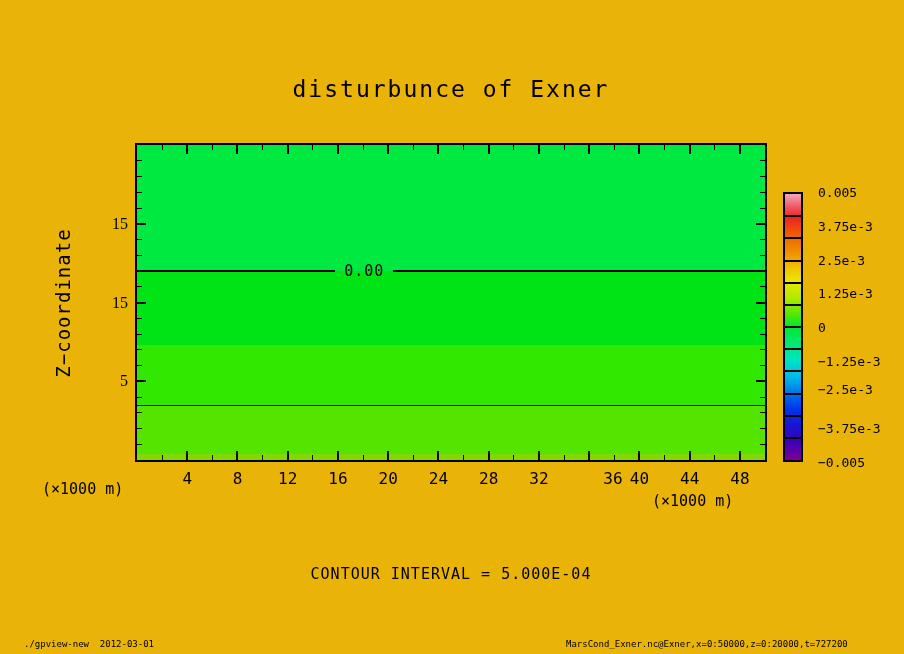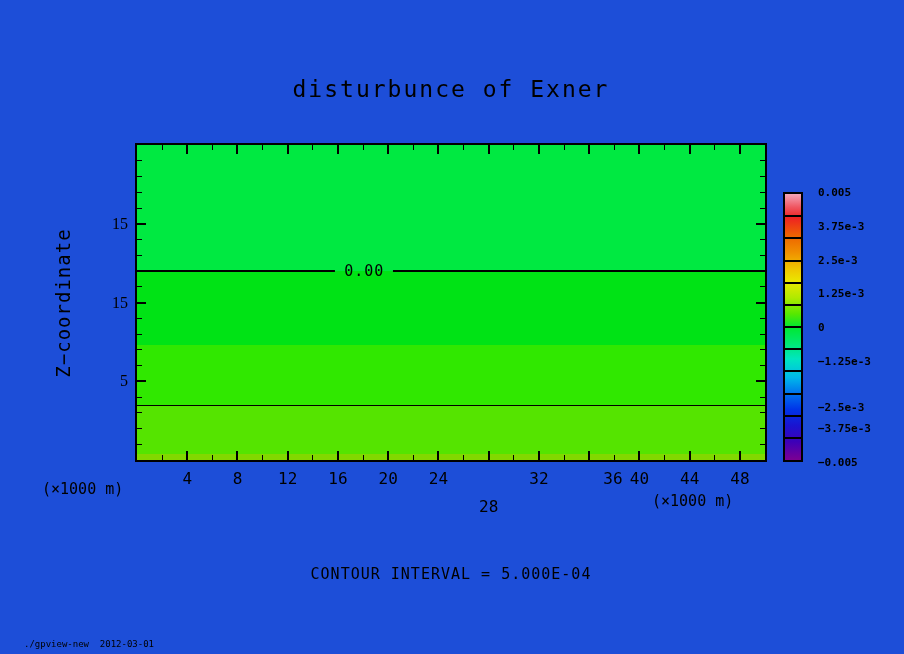--- a/index.html
+++ b/index.html
@@ -1,38 +1,38 @@
 <!DOCTYPE html>
 <html><head>
 <meta charset="utf-8">
 <style>
   html,body{margin:0;padding:0;background:#fff;}
   #canvas{
-    position:relative;width:904px;height:654px;background:#1d4ed8;overflow:hidden;
+    position:relative;width:904px;height:654px;background:#eab308;overflow:hidden;
     font-family:"DejaVu Sans Mono","Liberation Mono",monospace;color:#000;
   }
   .abs{position:absolute;}
   #chart-title{left:135px;top:76px;width:632px;text-align:center;font-size:23px;letter-spacing:2px;white-space:pre;}
   #plot{left:135px;top:143px;width:632px;height:319px;border:2px solid #000;box-sizing:border-box;overflow:hidden;}
   .band{position:absolute;left:0;right:0;}
   .tick{position:absolute;background:#000;}
   .contour{position:absolute;left:0;right:0;background:#000;}
   .contour-label{position:absolute;transform:translate(-50%,-50%);font-size:15px;letter-spacing:1px;padding:0 9px;line-height:17px;z-index:3;}
   #y-axis-title{left:63px;top:303px;transform:translate(-50%,-50%) rotate(-90deg);transform-origin:center;font-size:19px;letter-spacing:1px;white-space:nowrap;}
   #x-axis-title{left:135px;top:516px;width:632px;text-align:center;font-size:19px;letter-spacing:1px;}
   .xticklabel{position:absolute;transform:translateX(-50%);font-size:16px;top:0;}
   #x-tick-labels{left:137px;top:469px;width:628px;height:20px;}
   .yticklabel{position:absolute;transform:translateY(-50%);font-size:16px;right:0;font-family:Liberation Serif, serif;}
   #y-tick-labels{left:86px;top:145px;width:42px;height:315px;text-align:right;}
   #unit-left{left:42px;top:480px;font-size:15px;white-space:pre;}
   #unit-right{left:652px;top:492px;font-size:15px;white-space:pre;}
   #colorbar{left:783px;top:192px;width:20px;height:270px;border:2px solid #000;box-sizing:border-box;}
   .cbar-divider{position:absolute;left:0;right:0;height:2px;background:#000;}
   #cbar-labels{left:818px;top:192px;width:80px;height:270px;}
-  .cbar-label{position:absolute;left:0;transform:translateY(-50%);font-size:11px;white-space:nowrap;font-weight:bold;}
+  .cbar-label{position:absolute;left:0;transform:translateY(-50%);font-size:13px;white-space:nowrap;}
   #contour-interval-text{left:135px;top:565px;width:632px;text-align:center;font-size:15px;letter-spacing:1px;white-space:pre;}
   #time-text{left:630px;top:594px;width:170px;text-align:center;font-size:14px;white-space:pre;}
   .footer{top:639px;font-size:9px;white-space:pre;}
   #footer-left{left:24px;}
   #footer-right{left:566px;}
 </style>
 </head>
 <body>
 
 <div id="canvas">
@@ -144,21 +144,21 @@
       </div>
   </div>
 
   <div id="x-tick-labels" class="abs">
       <div class="xticklabel" style="left: 50.24px;">4</div>
       <div class="xticklabel" style="left: 100.48px;">8</div>
       <div class="xticklabel" style="left: 150.72px;">12</div>
       <div class="xticklabel" style="left: 200.96px;">16</div>
       <div class="xticklabel" style="left: 251.2px;">20</div>
       <div class="xticklabel" style="left: 301.44px;">24</div>
-      <div class="xticklabel" style="left: 351.68px; margin-top: 28px;">28</div>
+      <div class="xticklabel" style="left: 351.68px;">28</div>
       <div class="xticklabel" style="left: 401.92px;">32</div>
       <div class="xticklabel" style="left: 476px;">36</div>
       <div class="xticklabel" style="left: 502.4px;">40</div>
       <div class="xticklabel" style="left: 552.64px;">44</div>
       <div class="xticklabel" style="left: 602.88px;">48</div>
     </div>
   <div id="y-tick-labels" class="abs">
       <div class="yticklabel" style="top: 236.25px;">5</div>
       <div class="yticklabel" style="top: 157.5px;">15</div>
       <div class="yticklabel" style="top: 78.75px;">15</div>
@@ -181,22 +181,23 @@
       <div class="cbar-divider" style="top: 220.667px;"></div>
       <div class="cbar-divider" style="top: 242.833px;"></div>
     </div>
   <div id="cbar-labels" class="abs">
       <div class="cbar-label" style="top: 0px;">0.005</div>
       <div class="cbar-label" style="top: 33.75px;">3.75e-3</div>
       <div class="cbar-label" style="top: 67.5px;">2.5e-3</div>
       <div class="cbar-label" style="top: 101.25px;">1.25e-3</div>
       <div class="cbar-label" style="top: 135px;">0</div>
       <div class="cbar-label" style="top: 168.75px;">−1.25e-3</div>
-      <div class="cbar-label" style="top: 215px; text-align: right;">−2.5e-3</div>
+      <div class="cbar-label" style="top: 197px; text-align: right;">−2.5e-3</div>
       <div class="cbar-label" style="top: 236.25px;">−3.75e-3</div>
       <div class="cbar-label" style="top: 270px;">−0.005</div>
     </div>
 
   <div id="contour-interval-text" class="abs">CONTOUR INTERVAL = 5.000E-04</div>
 
   <div id="footer-left" class="abs footer">./gpview-new  2012-03-01</div>
+  <div id="footer-right" class="abs footer">MarsCond_Exner.nc@Exner,x=0:50000,z=0:20000,t=727200</div>
 
 </div>
 
 </body></html>

